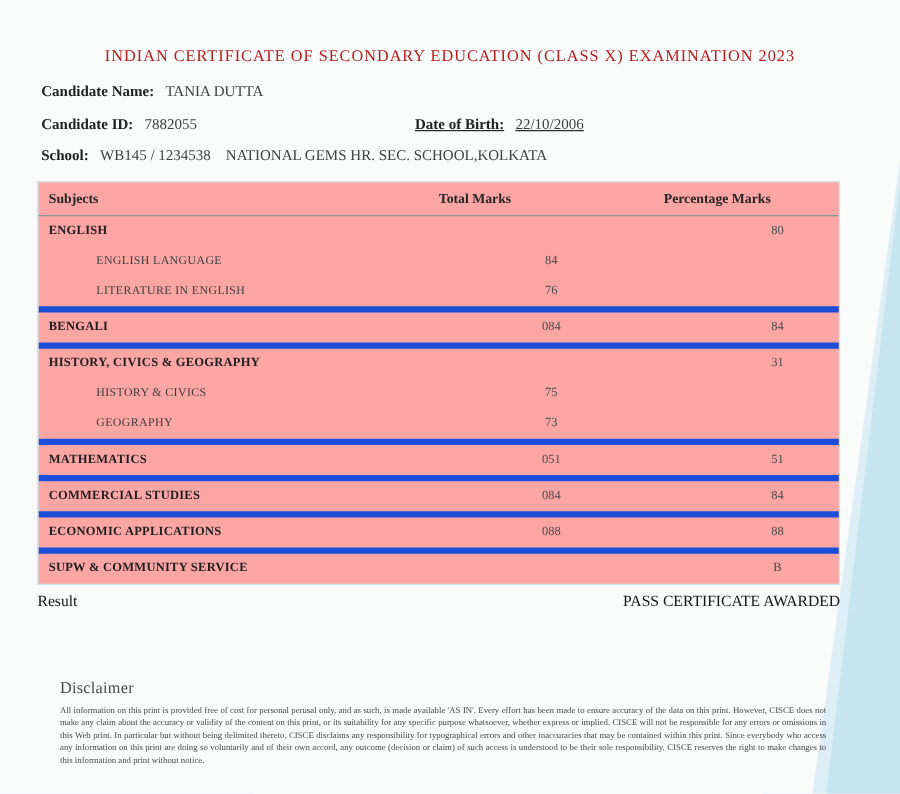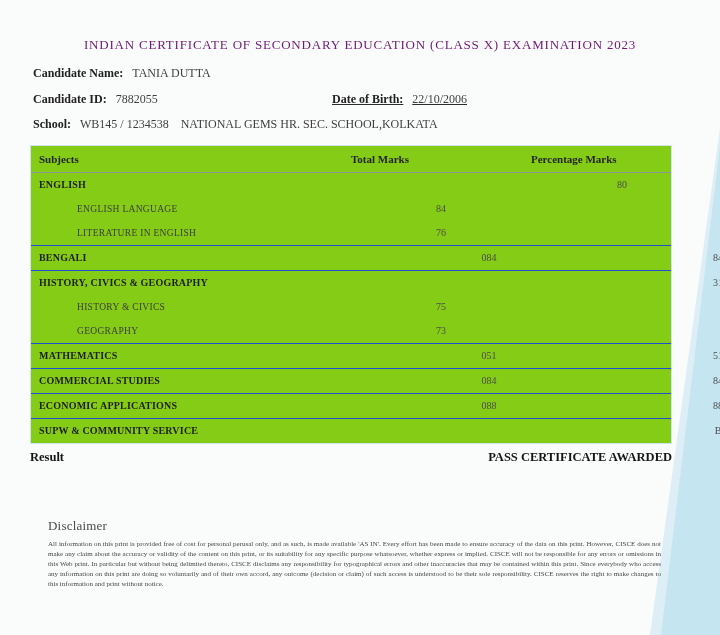--- a/index.html
+++ b/index.html
@@ -8,47 +8,47 @@
     background:#fafbfb;
     font-family:"Liberation Serif","DejaVu Serif",serif;
     color:#2d2d2d;
   }
   .wedge{position:absolute;inset:0;pointer-events:none;}
   #wedge-light{clip-path:polygon(720px 128px,720px 635px,650px 635px);}
   #wedge-main{clip-path:polygon(720px 146px,720px 635px,661px 635px);}
   .content{position:relative;z-index:2;}
   .doc-title{
     margin-top:37px;text-align:center;font-size:13px;letter-spacing:.8px;
-    color:#701a75;font-weight:500;
+    color:#b91c1c;font-weight:500;
   }
   .info{margin:15px 0 0 33px;font-size:12px;}
   .info-line{position:relative;height:11px;line-height:11px;margin-bottom:14.5px;}
   .lbl{font-weight:bold;color:#222;}
   .val{color:#3f3f3f;margin-left:9px;}
   .dob{position:absolute;left:299px;top:0;text-decoration:underline;}
   .school-name{margin-left:12px;}
   
   .marks-table{
-    margin:13px 0 0 30px;width:642px;background:#84cc16;
+    margin:13px 0 0 30px;width:642px;background:#fca5a5;
     border:1px solid #cfe4ec;box-sizing:border-box;
   }
   .trow{display:grid;grid-template-columns:320px 180px 142px;height:24px;align-items:center;}
   .trow.head{height:26px;border-bottom:1px solid #8d969c;}
-  .trow.divider{border-top:1px solid #1d4ed8;gap:48px;}
+  .trow.divider{border-top:5px solid #1d4ed8;}
   .cell{white-space:nowrap;overflow:hidden;}
   .hcell{font-weight:bold;font-size:11px;color:#262626;}
   .hcell.first{padding-left:8px;}
   .subject.main{padding-left:8px;font-weight:bold;font-size:10px;color:#1e1e1e;letter-spacing:.2px;}
   .subject.sub{padding-left:46px;font-size:9.5px;color:#3d3d3d;letter-spacing:.3px;}
   .num{font-size:10px;color:#4c4c4c;text-align:center;}
   .pct{padding-left:40px;}
   
   .result-line{
     margin:6px 0 0 30px;width:642px;display:flex;justify-content:space-between;
-    font-weight:bold;font-size:12.5px;color:#151515;
+    font-weight:normal;font-size:12.5px;color:#151515;
   }
   
   .disclaimer{margin:53px 0 0 48px;width:613px;}
   .disc-head{font-size:13px;color:#4a4a4a;margin-bottom:5px;letter-spacing:.2px;}
   .disc-body{
     font-size:7px;line-height:10px;color:#474747;text-align:justify;
   }
 </style>
 </head>
 <body>

